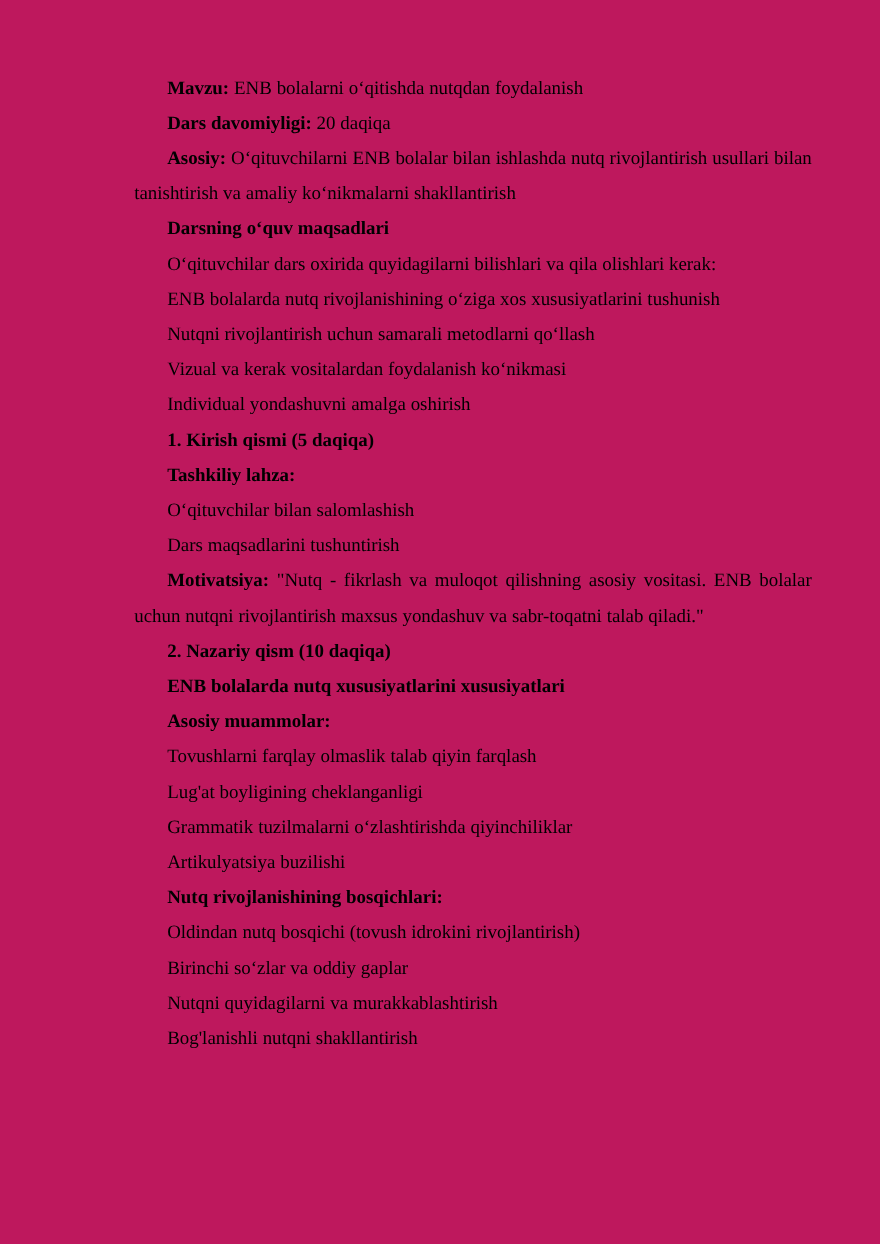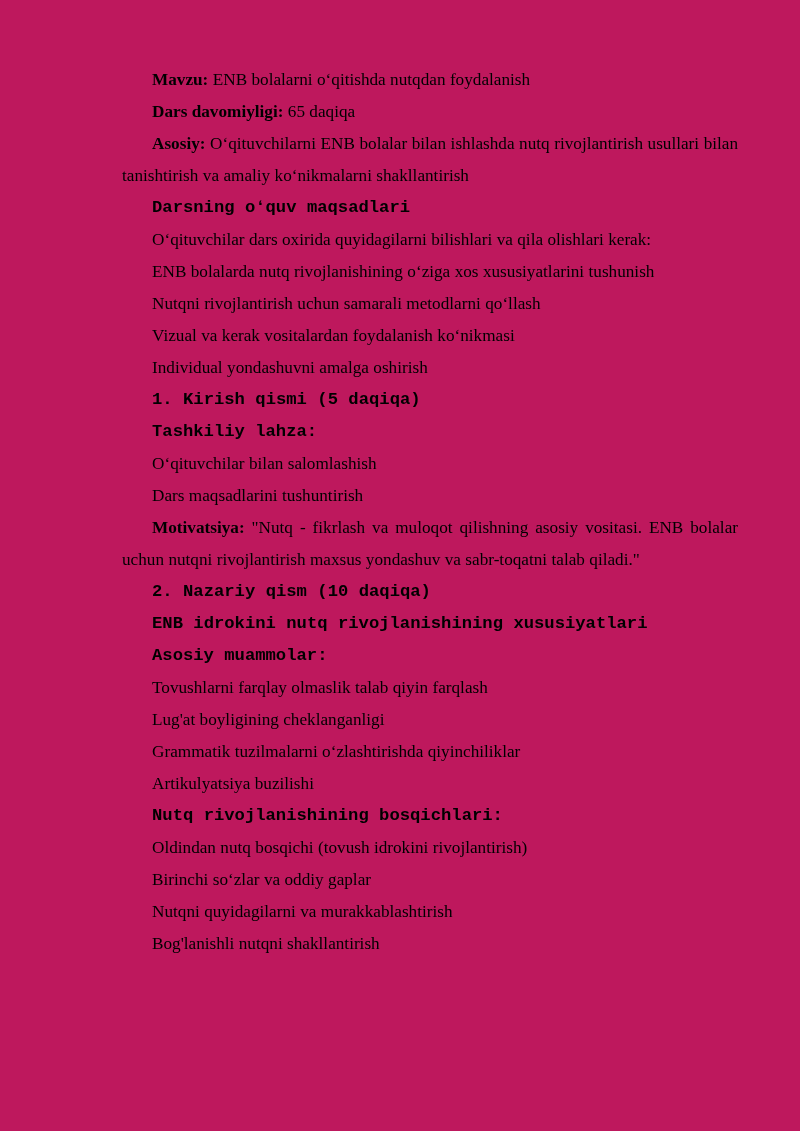--- a/index.html
+++ b/index.html
@@ -34,44 +34,43 @@
     text-justify: inter-word;
     text-indent: 30px;
     white-space: normal;
     word-spacing: 0.1px;
   }
   b.bold {
     font-weight: bold;
   }
   p.line.allbold {
     font-weight: bold;
-    font-family: Liberation Mono, monospace;
   }
 </style>
 </head>
 <body>
 
 <div class="page">
   <div class="content" id="doc-body">
       <p class="line"><b class="bold">Mavzu:</b><span> ENB bolalarni oʻqitishda nutqdan foydalanish</span></p>
-      <p class="line"><b class="bold">Dars davomiyligi:</b><span> 65 daqiqa</span></p>
+      <p class="line"><b class="bold">Dars davomiyligi:</b><span> 20 daqiqa</span></p>
       <p class="line"><b class="bold">Asosiy:</b><span> Oʻqituvchilarni ENB bolalar bilan ishlashda nutq rivojlantirish usullari bilan tanishtirish va amaliy koʻnikmalarni shakllantirish</span></p>
       <p class="line allbold"><span>Darsning oʻquv maqsadlari</span></p>
       <p class="line"><span>Oʻqituvchilar dars oxirida quyidagilarni bilishlari va qila olishlari kerak:</span></p>
       <p class="line"><span>ENB bolalarda nutq rivojlanishining oʻziga xos xususiyatlarini tushunish</span></p>
       <p class="line"><span>Nutqni rivojlantirish uchun samarali metodlarni qoʻllash</span></p>
       <p class="line"><span>Vizual va kerak vositalardan foydalanish koʻnikmasi</span></p>
       <p class="line"><span>Individual yondashuvni amalga oshirish</span></p>
       <p class="line allbold"><span>1. Kirish qismi (5 daqiqa)</span></p>
       <p class="line allbold"><span>Tashkiliy lahza:</span></p>
       <p class="line"><span>Oʻqituvchilar bilan salomlashish</span></p>
       <p class="line"><span>Dars maqsadlarini tushuntirish</span></p>
       <p class="line"><b class="bold">Motivatsiya:</b><span> "Nutq - fikrlash va muloqot qilishning asosiy vositasi. ENB bolalar uchun nutqni rivojlantirish maxsus yondashuv va sabr-toqatni talab qiladi."</span></p>
       <p class="line allbold"><span>2. Nazariy qism (10 daqiqa)</span></p>
-      <p class="line allbold"><span>ENB idrokini nutq rivojlanishining xususiyatlari</span></p>
+      <p class="line allbold"><span>ENB bolalarda nutq xususiyatlarini xususiyatlari</span></p>
       <p class="line allbold"><span>Asosiy muammolar:</span></p>
       <p class="line"><span>Tovushlarni farqlay olmaslik talab qiyin farqlash</span></p>
       <p class="line"><span>Lug'at boyligining cheklanganligi</span></p>
       <p class="line"><span>Grammatik tuzilmalarni oʻzlashtirishda qiyinchiliklar</span></p>
       <p class="line"><span>Artikulyatsiya buzilishi</span></p>
       <p class="line allbold"><span>Nutq rivojlanishining bosqichlari:</span></p>
       <p class="line"><span>Oldindan nutq bosqichi (tovush idrokini rivojlantirish)</span></p>
       <p class="line"><span>Birinchi soʻzlar va oddiy gaplar</span></p>
       <p class="line"><span>Nutqni quyidagilarni va murakkablashtirish</span></p>
       <p class="line"><span>Bog'lanishli nutqni shakllantirish</span></p>

